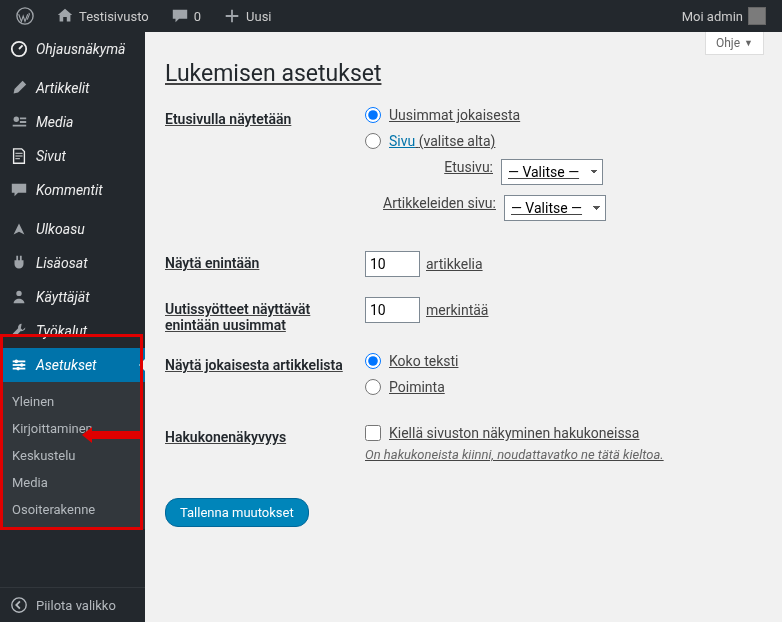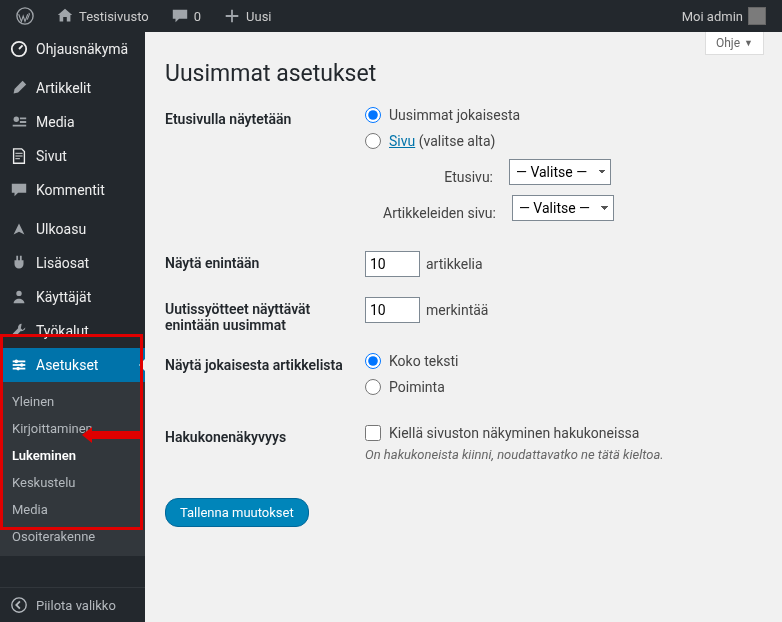--- a/index.html
+++ b/index.html
@@ -7,44 +7,44 @@
 
 .topbar { background: #23282d; height: 32px; display: flex; align-items: center; color: #eee; padding: 12px 8px; font-size: 13px; }
 .topbar .left { display: flex; align-items: center; gap: 6px; flex: 1; }
 .topbar .item { display: flex; align-items: center; gap: 5px; padding: 0 8px; cursor: pointer; color: #ccc; height: 32px; }
 .topbar .right { display: flex; align-items: flex-start; gap: 6px; }
 .topbar svg { width: 18px; height: 18px; fill: #a0a5aa; }
 .avatar { width: 18px; height: 18px; background: #7b7b7b; border: 1px solid #666; }
 
 .container { display: flex; height: 590px; }
 .sidebar { width: 145px; background: #23282d; color: #eee; display: flex; flex-direction: column; font-size: 14px; }
-.menu-item { display: flex; align-items: center; gap: 8px; padding: 8px 10px; color: #eee; cursor: pointer; }
+.menu-item { display: flex; align-items: center; gap: 8px; padding: 8px 10px; color: #eee; cursor: pointer; font-style: italic; }
 .menu-item.active { background: #0073aa; color: #fff; position: relative; }
 .menu-item.active::after { content: ''; position: absolute; right: 0; top: 50%; transform: translateY(-50%); border: 6px solid transparent; border-right-color: #f1f1f1; }
 .menu-sep { height: 5px; }
 .submenu { background: #32373c; padding: 6px 0; position: relative; }
 .submenu .sub-item { padding: 6px 12px; color: #b4b9be; cursor: pointer; font-size: 13px; }
 .submenu .sub-item.active { color: #fff; font-weight: 600; }
 .sidebar svg { width: 18px; height: 18px; fill: rgba(240,245,250,0.6); flex-shrink: 0; }
 .menu-item.active svg { fill: #fff; }
 .collapse { display: flex; align-items: center; gap: 8px; padding: 8px 10px; color: #b4b9be; cursor: pointer; font-size: 13px; border-top: 1px solid #32373c; }
 .collapse svg { width: 18px; height: 18px; fill: #a0a5aa; }
 
 .highlight-box { position: absolute; border: 3px solid #e00000; pointer-events: none; }
 .arrow-annot { position: absolute; pointer-events: none; }
 
-.main { flex: 1; padding: 10px 20px 20px; position: relative; overflow-y: auto; }
+.main { flex: 1; padding: 10px 20px 20px; position: relative; overflow-y: auto; text-decoration: underline; }
 .help-tab { position: absolute; top: 0; right: 18px; background: #fff; border: 1px solid #ddd; border-top: none; padding: 4px 10px; font-size: 12px; color: #666; cursor: pointer; display: flex; align-items: center; gap: 4px; }
 h1 { font-size: 23px; font-weight: 400; color: #23282d; margin: 18px 0 20px; }
 .form-row { display: flex; margin-bottom: 20px; align-items: flex-start; }
 .form-label { width: 200px; font-weight: 600; color: #23282d; padding-top: 4px; font-size: 14px; }
 .form-field { flex: 1; }
 .radio-row { display: flex; align-items: center; gap: 8px; margin-bottom: 10px; font-size: 14px; }
 .radio-row input[type=radio] { width: 16px; height: 16px; }
-.sub-select { margin-left: 18px; margin-bottom: 10px; display: flex; align-items: flex-end; gap: 16px; font-size: 14px; }
+.sub-select { margin-left: 18px; margin-bottom: 10px; display: flex; align-items: flex-start; gap: 8px; font-size: 14px; }
 .sub-select label { min-width: 110px; text-align: right; }
 select { border: 1px solid #7e8993; background: #fff; padding: 2px 22px 2px 6px; font-size: 14px; height: 26px; appearance: none; background-image: linear-gradient(45deg, transparent 50%, #555 50%), linear-gradient(135deg, #555 50%, transparent 50%); background-position: right 8px top 10px, right 4px top 10px; background-size: 4px 4px, 4px 4px; background-repeat: no-repeat; }
 input[type=number] { width: 55px; border: 1px solid #7e8993; padding: 2px 4px; font-size: 14px; height: 26px; }
 .inline-text { font-size: 14px; margin-left: 6px; }
 .link { color: #0073aa; text-decoration: underline; cursor: pointer; }
 .desc { color: #666; font-style: italic; font-size: 13px; margin-top: 6px; }
 .checkbox-row { display: flex; align-items: center; gap: 8px; font-size: 14px; }
 input[type=checkbox] { width: 16px; height: 16px; }
 .save-btn { background: #0085ba; border: 1px solid #006799; color: #fff; padding: 6px 14px; font-size: 13px; border-radius: 13px; cursor: pointer; margin-top: 16px; }
 </style>
@@ -155,21 +155,20 @@
           <rect x="3" y="13" width="14" height="2"></rect>
           <circle cx="7" cy="6" r="2"></circle>
           <circle cx="13" cy="10" r="2"></circle>
           <circle cx="9" cy="14" r="2"></circle>
         </svg>
         <span>Asetukset</span>
       </div>
     <div class="submenu">
       <div class="sub-item">Yleinen</div>
       <div class="sub-item">Kirjoittaminen</div>
-      <div class="sub-item active">Lukeminen</div>
       <div class="sub-item">Keskustelu</div>
       <div class="sub-item">Media</div>
       <div class="sub-item">Osoiterakenne</div>
     </div>
     <div style="flex:1"></div>
     <div class="collapse">
         <svg viewBox="0 0 20 20">
           <circle cx="10" cy="10" r="8" fill="none" stroke="currentColor" stroke-width="1.5"></circle>
           <path d="M11 6l-4 4 4 4" fill="none" stroke="currentColor" stroke-width="2"></path>
         </svg>
@@ -180,21 +179,21 @@
     <svg class="arrow-annot" style="left:82px; top:395px; width:60px; height:16px;" viewBox="0 0 60 16">
         <path d="M60 4 L10 4 L10 0 L0 8 L10 16 L10 12 L60 12 Z" fill="#e00000"></path>
       </svg>
   </div>
 
   <div class="main">
     <div class="help-tab">
         <span>Ohje</span>
         <span style="font-size:9px;">▼</span>
       </div>
-    <h1>Uusimmat asetukset</h1>
+    <h1>Lukemisen asetukset</h1>
 
     <div class="form-row">
       <div class="form-label">Etusivulla näytetään</div>
       <div class="form-field">
         <div class="radio-row">
             <input type="radio" checked="" style="">
             <span>Uusimmat jokaisesta</span>
           </div>
         <div class="radio-row">
             <input type="radio" style="">

